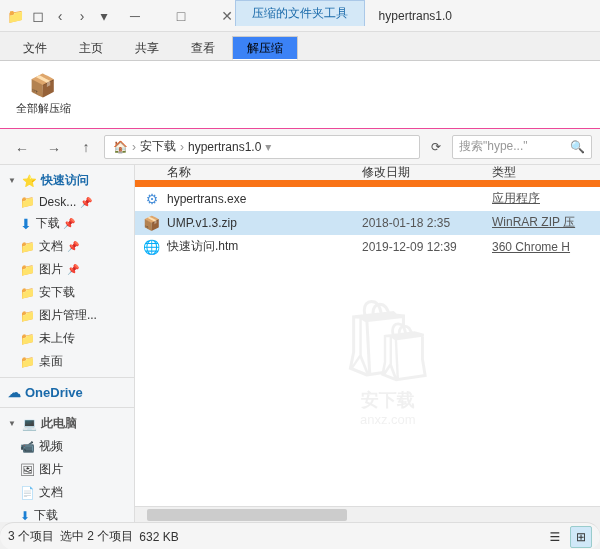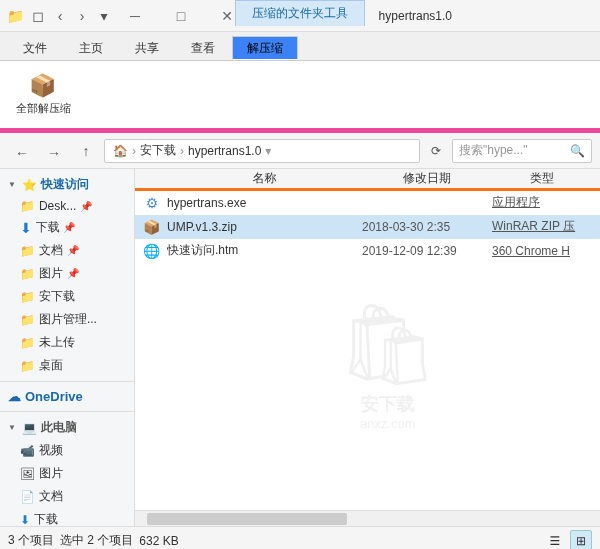--- a/index.html
+++ b/index.html
@@ -70,21 +70,21 @@
     .window-title-text {
       position: absolute;
       right: 148px;
       font-size: 12px;
       color: #333;
     }
 
     
     .ribbon {
       background: #f5f5f5;
-      border-bottom: 5px solid #ec4899;
+      border-bottom: 1px solid #ec4899;
     }
     .ribbon-tabs {
       display: flex;
       height: 28px;
       align-items: flex-end;
       padding: 0 8px;
       background: #f0f0f0;
     }
     .ribbon-tab {
       padding: 4px 14px;
@@ -236,26 +236,25 @@
       flex: 1;
       display: flex;
       flex-direction: column;
       overflow: hidden;
       position: relative;
     }
     .file-column-header {
       display: flex;
       align-items: center;
       background: #f5f5f5;
-      border-bottom: 3px solid #f97316;
+      border-bottom: 7px solid #f97316;
       padding: 0 8px;
       height: 22px;
       font-size: 12px;
       color: #333;
-      text-align: center;
     }
     .col-name { flex: 1; padding-left: 24px; }
     .col-date { width: 130px; }
     .col-type { width: 100px; }
     .file-list {
       flex: 1;
       overflow-y: auto;
       background: #fff;
       position: relative;
     }
@@ -293,20 +292,21 @@
     .status-bar {
       height: 28px;
       background: #f5f5f5;
       border-top: 1px solid #ddd;
       display: flex;
       align-items: center;
       padding: 0 8px;
       font-size: 12px;
       color: #333;
       gap: 8px;
+      border-radius: 14px;
     }
     .status-left { display: flex; align-items: center; gap: 6px; }
     .status-right { margin-left: auto; display: flex; gap: 4px; }
     .view-btn {
       width: 22px;
       height: 22px;
       display: flex;
       align-items: center;
       justify-content: center;
       cursor: pointer;
@@ -485,21 +485,21 @@
 
       <div class="file-row">
         <div class="file-icon" style="color:#4a90d9;">⚙</div>
         <span class="file-name">hypertrans.exe</span>
         <span class="file-type">应用程序</span>
       </div>
 
       <div class="file-row selected">
         <div class="file-icon" style="color:#d4450d;">📦</div>
         <span class="file-name">UMP.v1.3.zip</span>
-        <span class="file-date">2018-03-30 2:35</span>
+        <span class="file-date">2018-01-18 2:35</span>
         <span class="file-type">WinRAR ZIP 压</span>
       </div>
 
       <div class="file-row">
         <div class="file-icon" style="color:#e86c0a;">🌐</div>
         <span class="file-name">快速访问.htm</span>
         <span class="file-date">2019-12-09 12:39</span>
         <span class="file-type">360 Chrome H</span>
       </div>
     </div>

